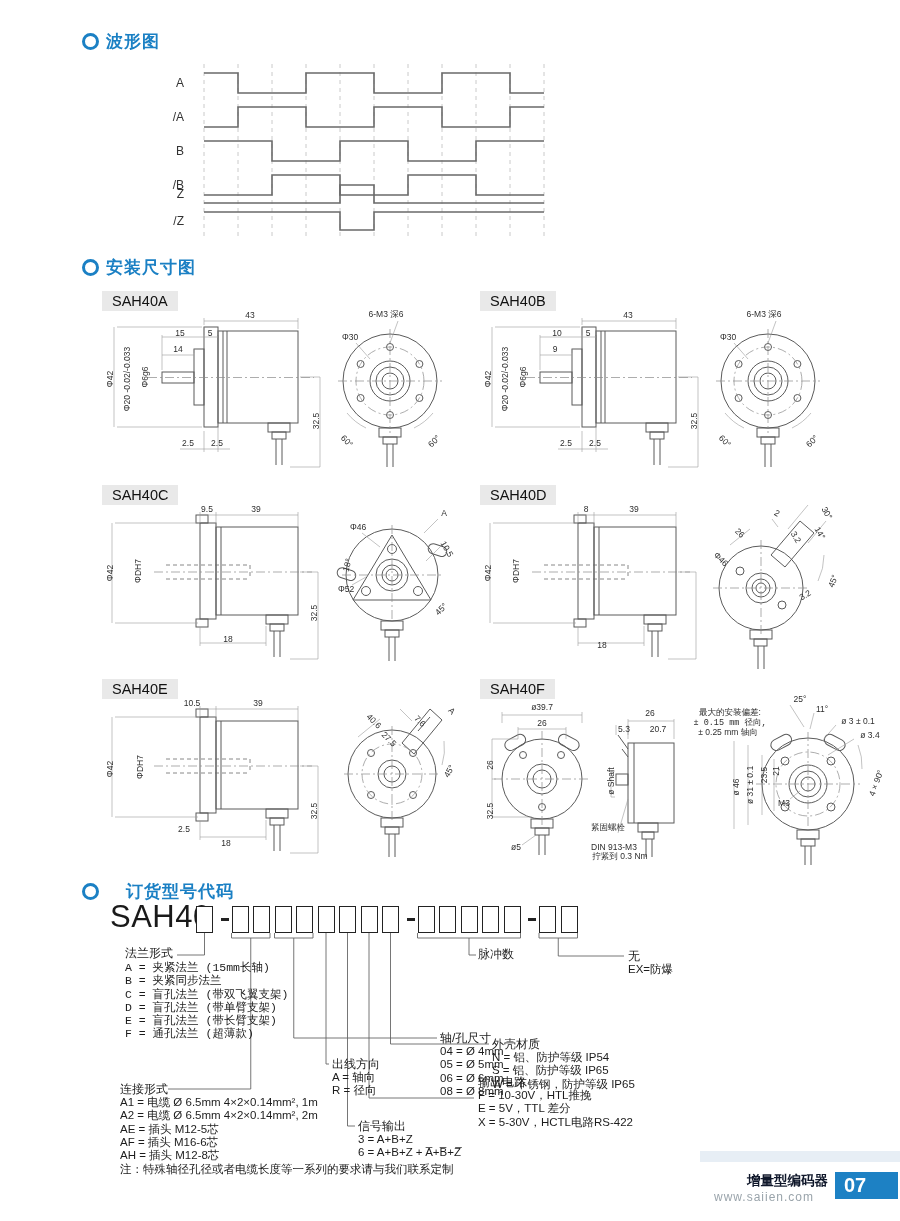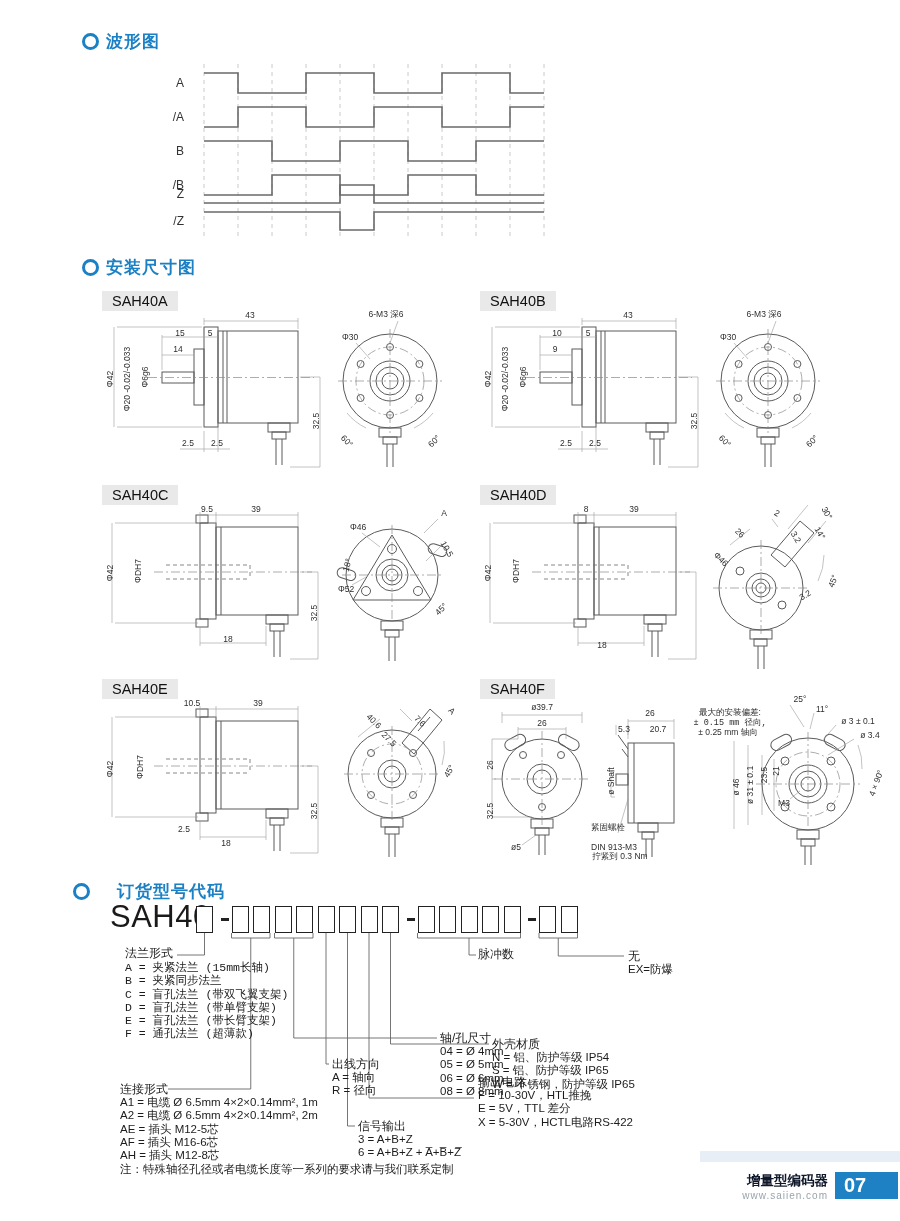--- a/index.html
+++ b/index.html
@@ -37,21 +37,21 @@
   .code-dash{position:absolute;top:16px;width:8px;height:3px;background:#222;margin-left:3px;}
   #leader-svg{position:absolute;left:0;top:0;pointer-events:none;}
   .leader{stroke:#666;stroke-width:0.9;fill:none;}
   .opt{position:absolute;font-size:11.5px;line-height:13.2px;color:#1c1c1c;white-space:nowrap;z-index:2;}
   .opt-title{font-size:12px;}
   #ordering-note{position:absolute;left:120px;top:284px;font-size:11.5px;color:#1c1c1c;white-space:nowrap;}
 
   
   #footer-strip{position:absolute;left:700px;top:1151px;width:200px;height:11px;background:#e7eef5;}
   #footer-series{position:absolute;left:700px;top:1174px;width:128px;text-align:right;font-size:13.5px;font-weight:bold;color:#0f172a;line-height:14px;}
-  #footer-site{position:absolute;left:700px;top:1190px;width:128px;text-align:right;font-size:10px;color:#9aa4ab;letter-spacing:1px;}
+  #footer-site{position:absolute;left:700px;top:1190px;width:128px;text-align:center;font-size:12px;color:#9aa4ab;letter-spacing:1px;}
   #footer-page-box{position:absolute;left:835px;top:1172px;width:63px;height:27px;background:#1d81c4;color:#fff;font-size:20px;font-weight:bold;line-height:27px;padding-left:9px;box-sizing:border-box;}
 </style>
 </head>
 <body>
 
 <svg width="0" height="0" style="position:absolute">
   <defs>
     <g id="sideAB">
       <g class="ln">
         <rect x="104" y="36" width="14" height="100"></rect>
@@ -403,21 +403,21 @@
       <span class="dim" style="left: 392px; top: 56px; transform: translate(-50%, -50%) rotate(0deg);">ø 3.4</span>
       <span class="dim" style="left: 258px; top: 108px; transform: translate(-50%, -50%) rotate(-90deg);">ø 46</span>
       <span class="dim" style="left: 272px; top: 106px; transform: translate(-50%, -50%) rotate(-90deg);">ø 31 ± 0.1</span>
       <span class="dim" style="left: 286px; top: 96px; transform: translate(-50%, -50%) rotate(-90deg);">23.5</span>
       <span class="dim" style="left: 298px; top: 92px; transform: translate(-50%, -50%) rotate(-90deg);">21</span>
       <span class="dim" style="left: 306px; top: 124px; transform: translate(-50%, -50%) rotate(0deg);">M3</span>
       <span class="dim" style="left: 398px; top: 104px; transform: translate(-50%, -50%) rotate(-70deg);">4 × 90°</span>
     </div>
 
   <div id="ordering-section">
-    <div class="sec-head" style="left:73px;top:2px;gap:27px;">
+    <div class="sec-head" style="left:82px;top:2px;gap:27px;">
       <span class="sec-bullet"></span>
       <span class="sec-title">订货型号代码</span>
     </div>
     <svg id="leader-svg" width="900" height="343" viewBox="0 0 900 343">
         <path d="M204.5 55 V77 H177" class="leader"></path>
         <path d="M231.5 55 V60 H270 V55" class="leader"></path>
         <path d="M250.75 60 V211 H168" class="leader"></path>
         <path d="M274.5 55 V60 H313 V55" class="leader"></path>
         <path d="M293.75 60 V160 H437" class="leader"></path>
         <path d="M326 55 V186 H329" class="leader"></path>

